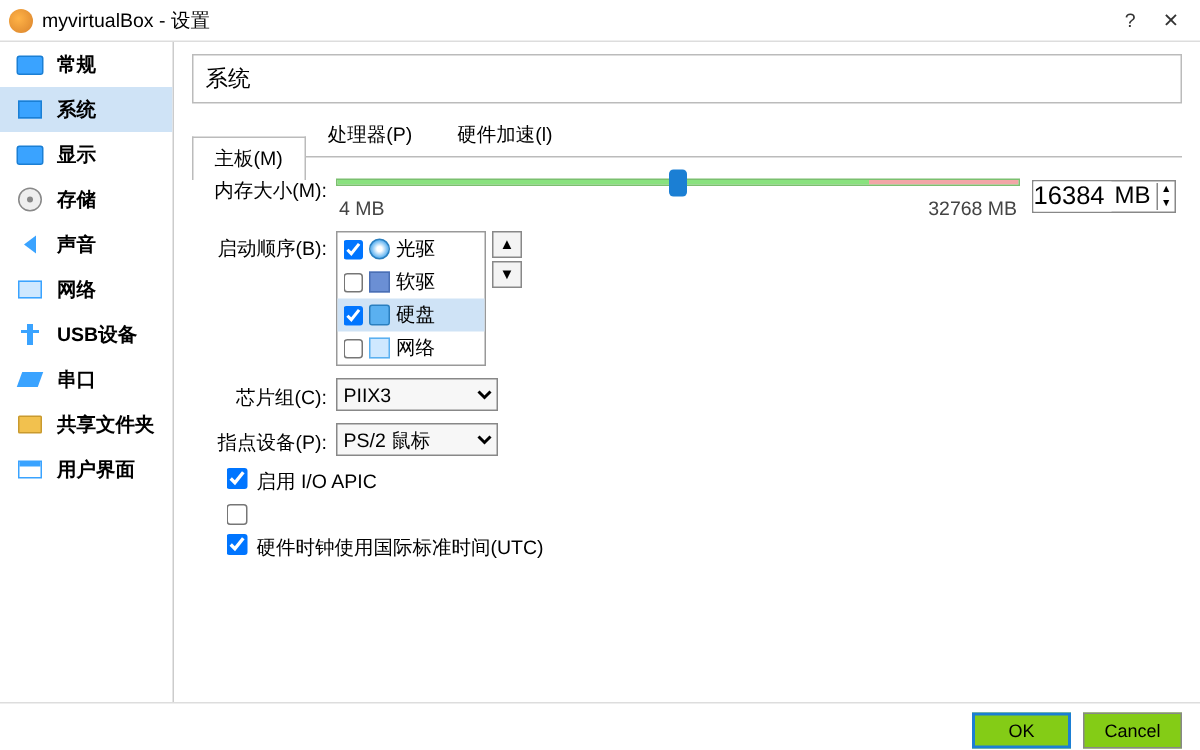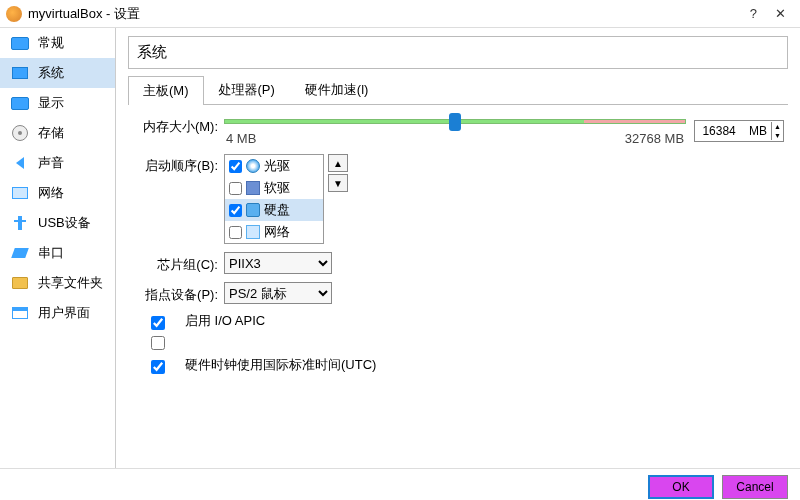--- a/index.html
+++ b/index.html
@@ -4,69 +4,69 @@
 <style>
 * { margin: 0; padding: 0; box-sizing: border-box; font-family: "Microsoft YaHei", "SimSun", sans-serif; font-size: 13px; }
 body { background: #fff; width: 800px; height: 500px; overflow: hidden; }
 .titlebar { height: 28px; display: flex; align-items: center; padding: 0 6px; border-bottom: 1px solid #ddd; }
 .title-icon { width: 16px; height: 16px; background: radial-gradient(circle at 40% 40%, #ffb347, #d9822b); border-radius: 50%; margin-right: 6px; }
 .title-text { flex: 1; }
 .title-btns { display: flex; gap: 18px; padding-right: 8px; font-size: 16px; color: #333; }
 .title-btns span { cursor: default; }
 .content { display: flex; height: 440px; }
 .sidebar { width: 116px; border-right: 1px solid #ccc; overflow: hidden; }
-.side-item { display: flex; align-items: center; gap: 8px; padding: 6px 10px; cursor: default; }
+.side-item { display: flex; align-items: center; gap: 8px; padding: 6px 10px; cursor: default; font-weight: bold; }
 .side-item.selected { background: #cfe3f6; }
 .side-icon { width: 20px; height: 16px; display: flex; align-items: center; justify-content: center; }
 .si-monitor { width: 18px; height: 13px; background: #3aa3ff; border: 1px solid #1b7fd4; border-radius: 2px; }
 .si-chip { width: 16px; height: 12px; background: #3aa3ff; border: 1px solid #1b7fd4; }
 .si-disk { width: 16px; height: 16px; background: #eee; border: 1px solid #888; border-radius: 50%; position: relative; }
 .si-disk::after { content: ""; position: absolute; width: 4px; height: 4px; background: #888; border-radius: 50%; top: 5px; left: 5px; }
 .si-audio { width: 0; height: 0; border-top: 6px solid transparent; border-bottom: 6px solid transparent; border-right: 8px solid #3aa3ff; }
 .si-net { width: 16px; height: 12px; border: 1px solid #3aa3ff; background: #cfe8ff; }
 .si-serial { width: 14px; height: 10px; background: #3aa3ff; transform: skewX(-20deg); }
 .si-usb { width: 4px; height: 14px; background: #3aa3ff; position: relative; }
 .si-usb::before { content: ""; position: absolute; width: 12px; height: 2px; background: #3aa3ff; top: 4px; left: -4px; }
 .si-folder { width: 16px; height: 12px; background: #f2c14e; border: 1px solid #c99a2e; border-radius: 1px; }
 .si-ui { width: 16px; height: 12px; border: 1px solid #3aa3ff; background: #fff; }
 .si-ui::before { content: ""; display: block; height: 3px; background: #3aa3ff; }
 .main { flex: 1; padding: 8px 12px 4px 12px; display: flex; flex-direction: column; }
 .section-title { border: 1px solid #bbb; padding: 6px 8px; font-size: 15px; margin-bottom: 6px; }
 .tabs { display: flex; border-bottom: 1px solid #bbb; }
 .tab { padding: 5px 14px; cursor: default; border: 1px solid transparent; border-bottom: none; }
-.tab.active { border-color: #bbb; background: #fff; position: relative; top: 1px; }
+.tab.active { border-color: #bbb; background: #fff; position: relative; top: 16px; }
 .form { padding: 10px 4px 4px 4px; }
 .row { display: flex; align-items: flex-start; margin-bottom: 8px; }
 .row-lbl { width: 92px; text-align: right; padding-right: 6px; padding-top: 3px; }
 .slider-wrap { flex: 1; display: flex; align-items: center; gap: 8px; }
 .slider-track { flex: 1; position: relative; height: 14px; }
 .slider-bar { position: absolute; top: 4px; height: 5px; width: 100%; background: linear-gradient(to right, #89e27e 0%, #89e27e 78%, #f2a7a7 78%, #f2a7a7 100%); border: 1px solid #7bbf6f; }
 .slider-thumb { position: absolute; top: -2px; left: 50%; width: 12px; height: 18px; background: #1b7fd4; border-radius: 3px; transform: translateX(-50%); }
 .ticks { display: flex; justify-content: space-between; font-size: 11px; color: #444; margin-top: 2px; padding: 0 2px; }
 .mem-input { display: flex; align-items: center; border: 1px solid #888; height: 22px; }
-.mem-input input { width: 52px; border: none; text-align: center; padding-right: 4px; font-size: 12px; outline: none; }
-.mem-input .unit { padding: 0 4px 0 2px; font-size: 12px; }
+.mem-input input { width: 52px; border: none; text-align: left; padding-right: 4px; font-size: 17px; outline: none; }
+.mem-input .unit { padding: 0 4px 0 2px; font-size: 16px; }
 .spin { display: flex; flex-direction: column; border-left: 1px solid #888; }
 .spin span { font-size: 7px; line-height: 9px; padding: 0 2px; cursor: default; }
 .boot-box { border: 1px solid #999; background: #fff; width: 100px; }
 .boot-item { display: flex; align-items: center; gap: 4px; padding: 2px 4px; }
 .boot-item.sel { background: #cfe3f6; }
 .boot-item input { width: 13px; height: 13px; }
 .bi-icon { width: 14px; height: 14px; }
 .bi-cd { background: radial-gradient(circle, #fff 20%, #5ab0f0 70%); border-radius: 50%; border: 1px solid #2a7fbf; }
 .bi-hd { background: #5ab0f0; border: 1px solid #2a7fbf; border-radius: 2px; }
 .bi-fd { background: #6b8fd4; border: 1px solid #4a6fb4; }
 .bi-net { background: #cfe8ff; border: 1px solid #5ab0f0; }
 .arrow-btns { display: flex; flex-direction: column; gap: 2px; margin-left: 4px; }
 .arrow-btns button { width: 20px; height: 18px; border: 1px solid #888; background: #f4f4f4; font-size: 10px; cursor: default; }
 select.combo { width: 108px; height: 22px; border: 1px solid #888; background: #f7f7f7; font-size: 13px; }
-.chk-row { display: flex; align-items: flex-end; gap: 20px; margin-bottom: 6px; padding-left: 19px; }
+.chk-row { display: flex; align-items: flex-start; gap: 6px; margin-bottom: 6px; padding-left: 19px; }
 .chk-row input { width: 14px; height: 14px; }
 .footer { display: flex; justify-content: flex-end; gap: 8px; padding: 6px 12px; border-top: 1px solid #ddd; height: 32px; }
-.footer button { min-width: 66px; height: 24px; border: 1px solid #888; background: #d946ef; cursor: default; font-size: 12px; }
+.footer button { min-width: 66px; height: 24px; border: 1px solid #888; background: #84cc16; cursor: default; font-size: 12px; }
 .footer button.primary { border: 2px solid #1b7fd4; }
 </style>
 </head>
 <body>
 
 <div class="titlebar">
   <div class="title-icon"></div>
   <div class="title-text">myvirtualBox - 设置</div>
   <div class="title-btns">
     <span>?</span>

